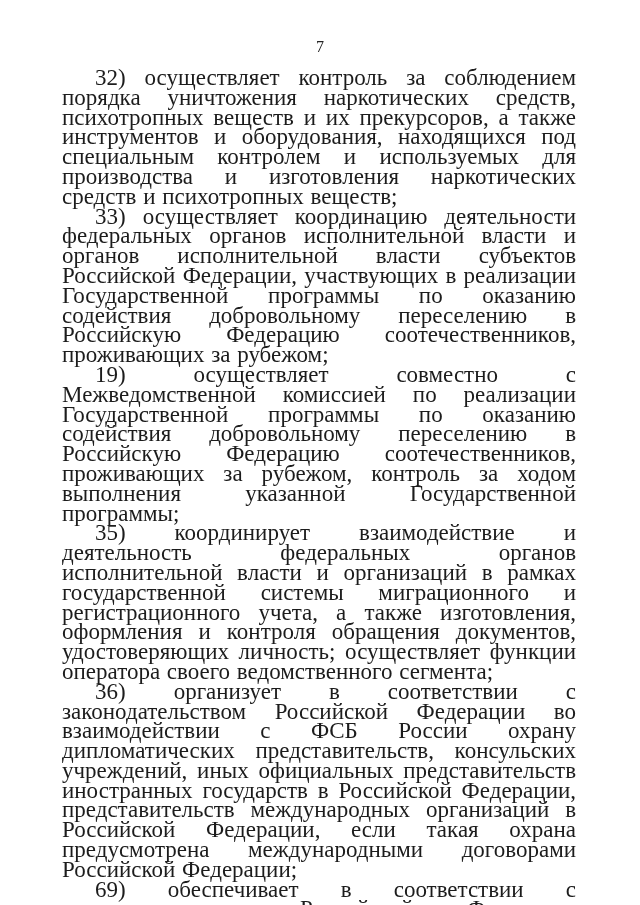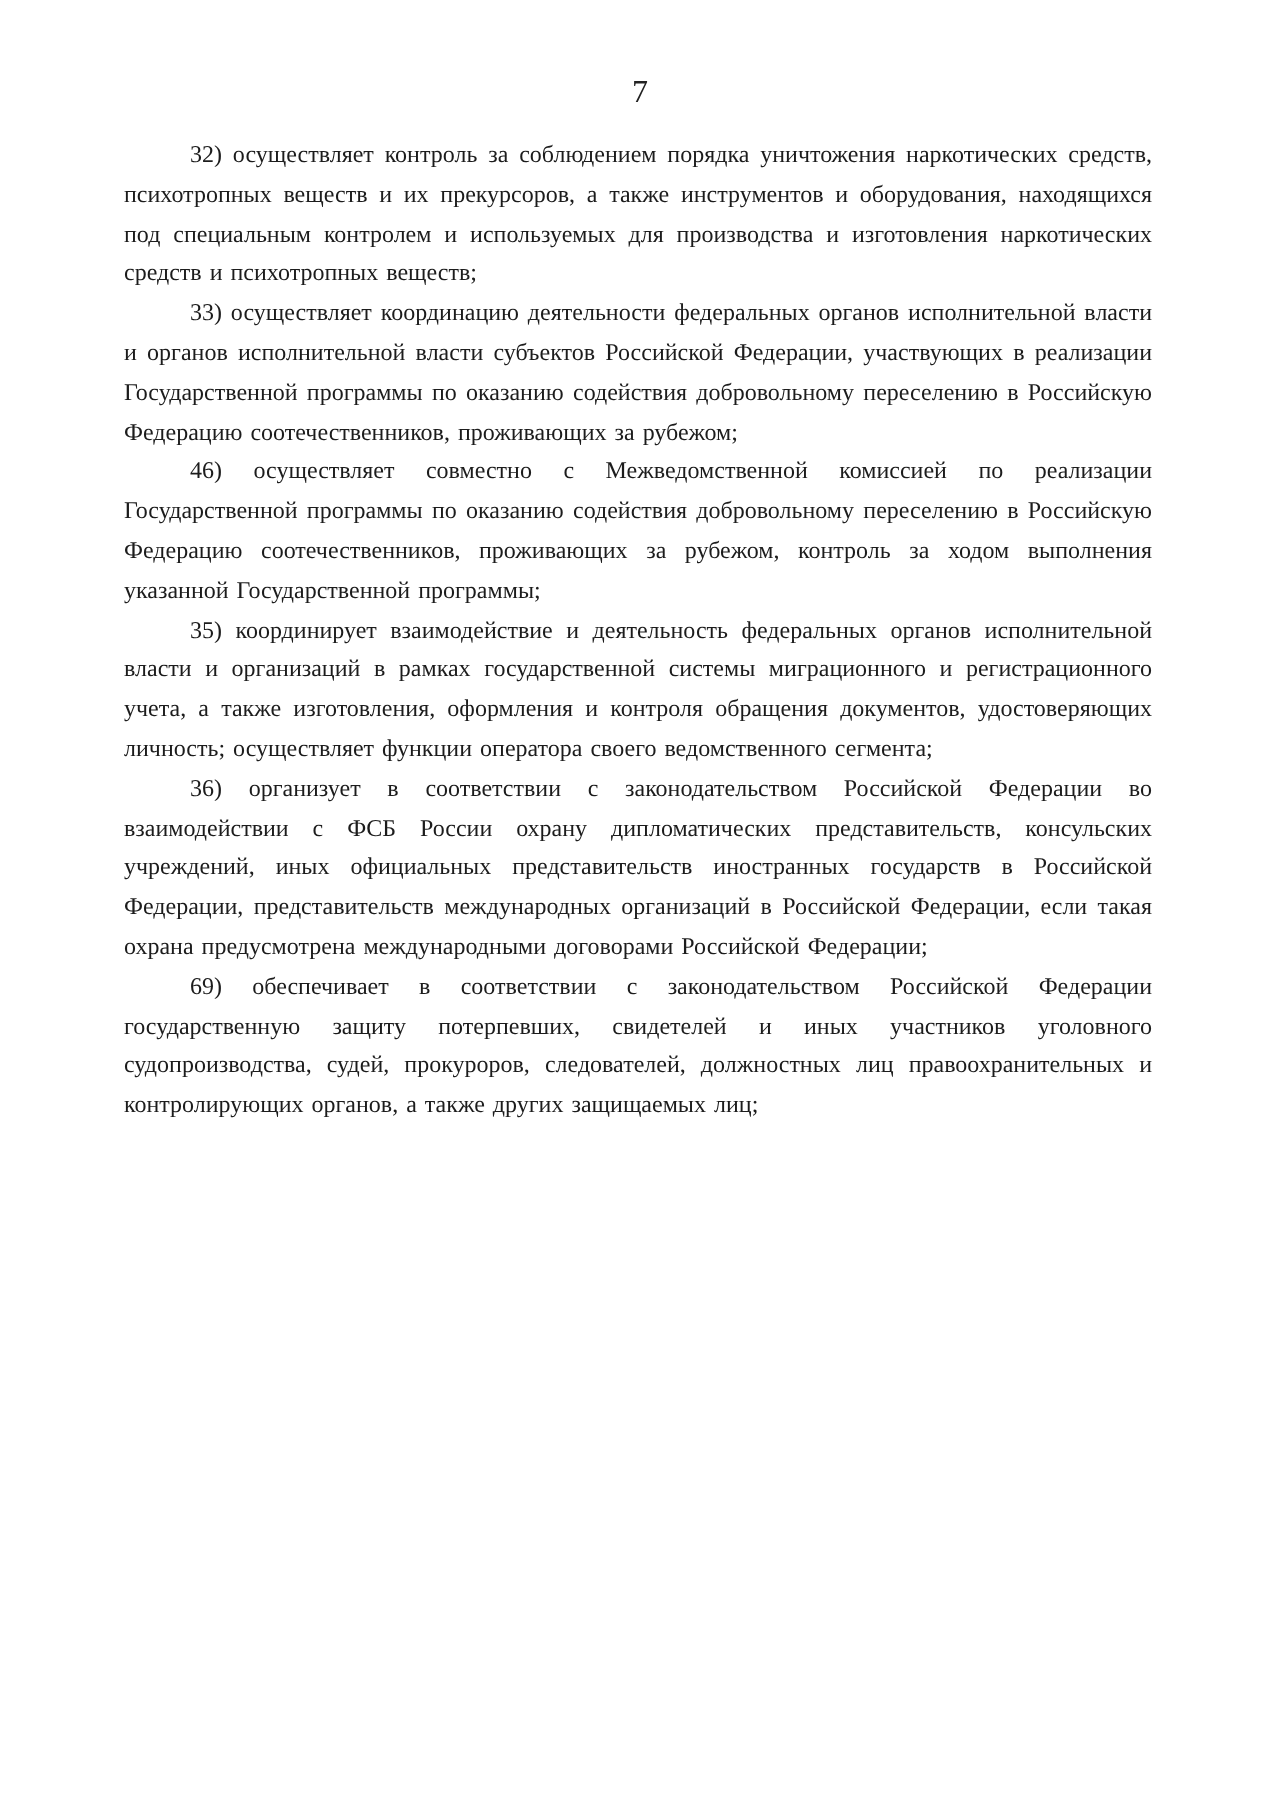--- a/index.html
+++ b/index.html
@@ -27,36 +27,36 @@
     line-height: 18px;
     color: #222222;
   }
   .document-body {
     position: absolute;
     top: 68px;
     left: 62px;
     width: 514px;
   }
   .document-body p {
-    font-size: 12px;
+    font-size: 23px;
     line-height: 19.8px;
     text-align: justify;
     text-align-last: left;
     text-indent: 33px;
     word-spacing: 1px;
     color: #1c1c1c;
   }
 </style>
 </head>
 <body>
 
 <div class="page">
   <div class="page-number">7</div>
 
   <div class="document-body">
     <p>32) осуществляет контроль за соблюдением порядка уничтожения наркотических средств, психотропных веществ и их прекурсоров, а также инструментов и оборудования, находящихся под специальным контролем и используемых для производства и изготовления наркотических средств и психотропных веществ;</p>
     <p>33) осуществляет координацию деятельности федеральных органов исполнительной власти и органов исполнительной власти субъектов Российской Федерации, участвующих в реализации Государственной программы по оказанию содействия добровольному переселению в Российскую Федерацию соотечественников, проживающих за рубежом;</p>
-    <p>46) осуществляет совместно с Межведомственной комиссией по реализации Государственной программы по оказанию содействия добровольному переселению в Российскую Федерацию соотечественников, проживающих за рубежом, контроль за ходом выполнения указанной Государственной программы;</p>
+    <p>19) осуществляет совместно с Межведомственной комиссией по реализации Государственной программы по оказанию содействия добровольному переселению в Российскую Федерацию соотечественников, проживающих за рубежом, контроль за ходом выполнения указанной Государственной программы;</p>
     <p>35) координирует взаимодействие и деятельность федеральных органов исполнительной власти и организаций в рамках государственной системы миграционного и регистрационного учета, а также изготовления, оформления и контроля обращения документов, удостоверяющих личность; осуществляет функции оператора своего ведомственного сегмента;</p>
     <p>36) организует в соответствии с законодательством Российской Федерации во взаимодействии с ФСБ России охрану дипломатических представительств, консульских учреждений, иных официальных представительств иностранных государств в Российской Федерации, представительств международных организаций в Российской Федерации, если такая охрана предусмотрена международными договорами Российской Федерации;</p>
     <p>69) обеспечивает в соответствии с законодательством Российской Федерации государственную защиту потерпевших, свидетелей и иных участников уголовного судопроизводства, судей, прокуроров, следователей, должностных лиц правоохранительных и контролирующих органов, а также других защищаемых лиц;</p>
   </div>
 </div>
 
 </body></html>

